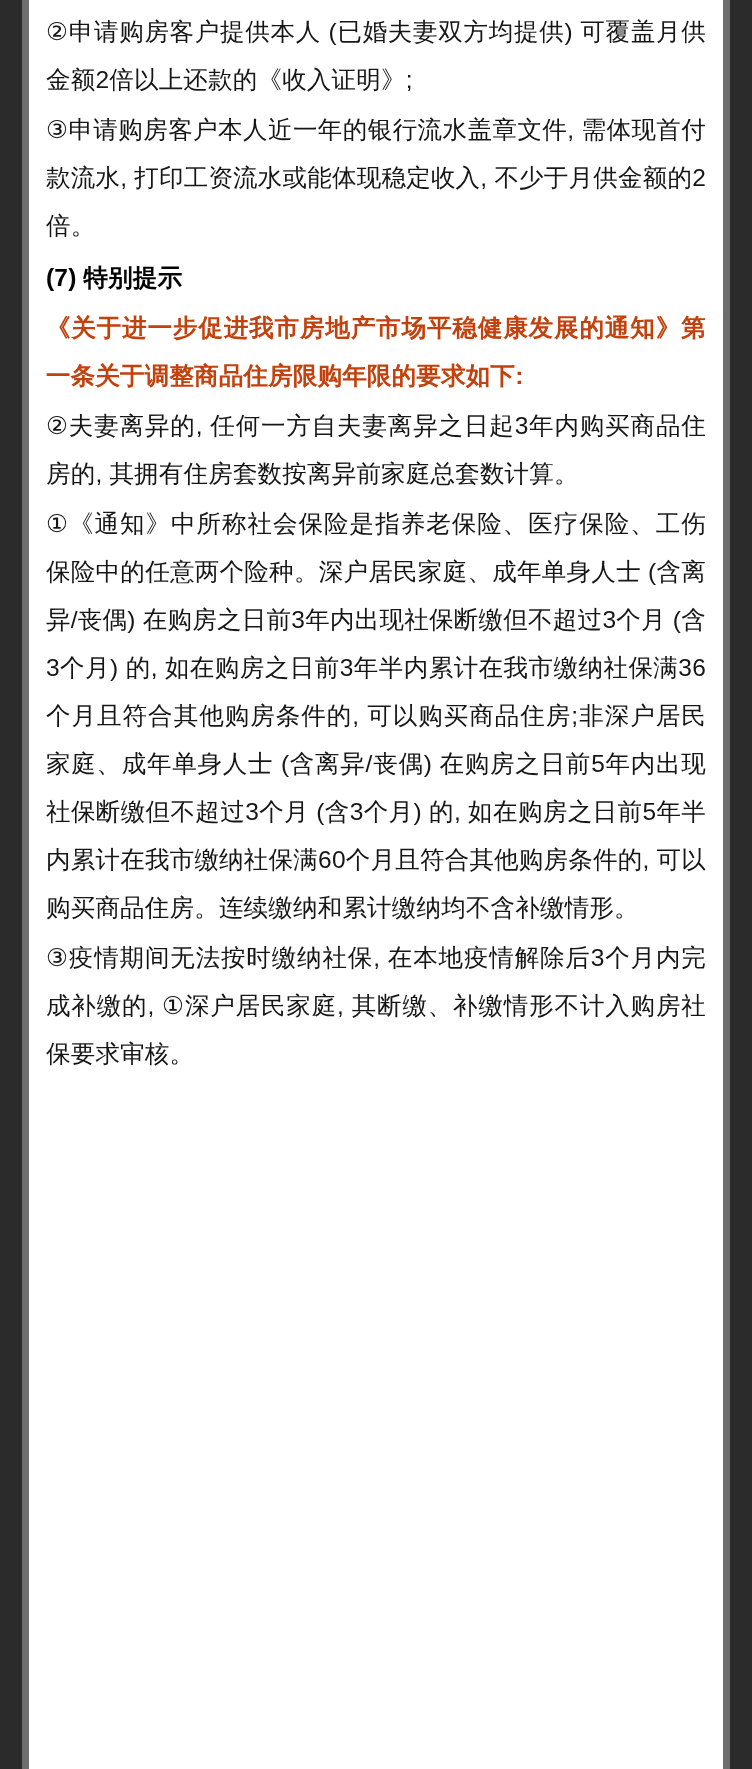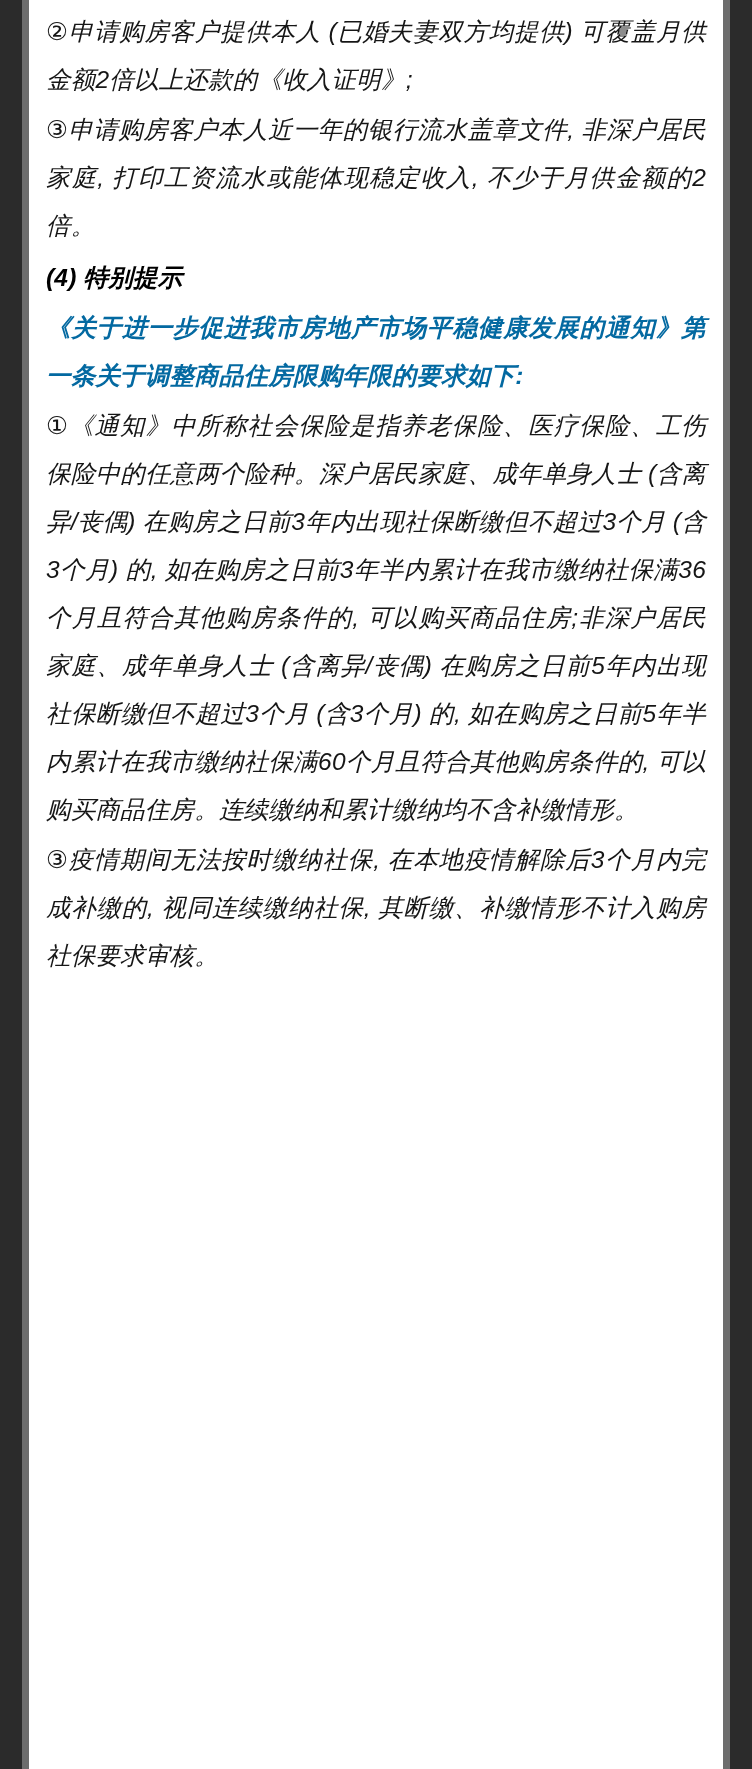--- a/index.html
+++ b/index.html
@@ -15,21 +15,20 @@
     position: relative;
     overflow: hidden;
   }
   .page {
     width: 752px;
     height: 1243px;
     box-sizing: border-box;
     padding: 8px 46px 16px 46px;
     position: relative;
     background: #ffffff;
-    font-style: italic;
   }
   
   .edge {
     position: absolute;
     top: 0;
     width: 22px;
     height: 1769px;
     background: #2b2b2b;
   }
   .edge.left { left: 0; }
@@ -53,38 +52,39 @@
     font-size: 24.5px;
     line-height: 48px;
     letter-spacing: 0.2px;
     text-align: justify;
     text-justify: inter-ideograph;
     color: #161616;
     font-weight: 400;
   }
   p.bold {
     font-weight: 700;
-    color: #0369a1;
+    color: #c2410c;
   }
   p.heading {
     font-weight: 700;
     color: #000000;
     margin-top: 4px;
   }
 </style>
 </head>
 <body>
 
 <div class="page">
   <div class="edge left"></div>
   <div class="edge-inner left"></div>
   <div class="edge right"></div>
   <div class="edge-inner right"></div>
 
   <div class="content">
     <p class="para">②申请购房客户提供本人 (已婚夫妻双方均提供) 可覆盖月供金额2倍以上还款的《收入证明》;</p>
-    <p class="para">③申请购房客户本人近一年的银行流水盖章文件, 非深户居民家庭, 打印工资流水或能体现稳定收入, 不少于月供金额的2倍。</p>
-    <p class="para heading">(4) 特别提示</p>
+    <p class="para">③申请购房客户本人近一年的银行流水盖章文件, 需体现首付款流水, 打印工资流水或能体现稳定收入, 不少于月供金额的2倍。</p>
+    <p class="para heading">(7) 特别提示</p>
     <p class="para bold">《关于进一步促进我市房地产市场平稳健康发展的通知》第一条关于调整商品住房限购年限的要求如下:</p>
+    <p class="para">②夫妻离异的, 任何一方自夫妻离异之日起3年内购买商品住房的, 其拥有住房套数按离异前家庭总套数计算。</p>
     <p class="para">①《通知》中所称社会保险是指养老保险、医疗保险、工伤保险中的任意两个险种。深户居民家庭、成年单身人士 (含离异/丧偶) 在购房之日前3年内出现社保断缴但不超过3个月 (含3个月) 的, 如在购房之日前3年半内累计在我市缴纳社保满36个月且符合其他购房条件的, 可以购买商品住房;非深户居民家庭、成年单身人士 (含离异/丧偶) 在购房之日前5年内出现社保断缴但不超过3个月 (含3个月) 的, 如在购房之日前5年半内累计在我市缴纳社保满60个月且符合其他购房条件的, 可以购买商品住房。连续缴纳和累计缴纳均不含补缴情形。</p>
-    <p class="para">③疫情期间无法按时缴纳社保, 在本地疫情解除后3个月内完成补缴的, 视同连续缴纳社保, 其断缴、补缴情形不计入购房社保要求审核。</p>
+    <p class="para">③疫情期间无法按时缴纳社保, 在本地疫情解除后3个月内完成补缴的, ①深户居民家庭, 其断缴、补缴情形不计入购房社保要求审核。</p>
   </div>
 </div>
 
 </body></html>

